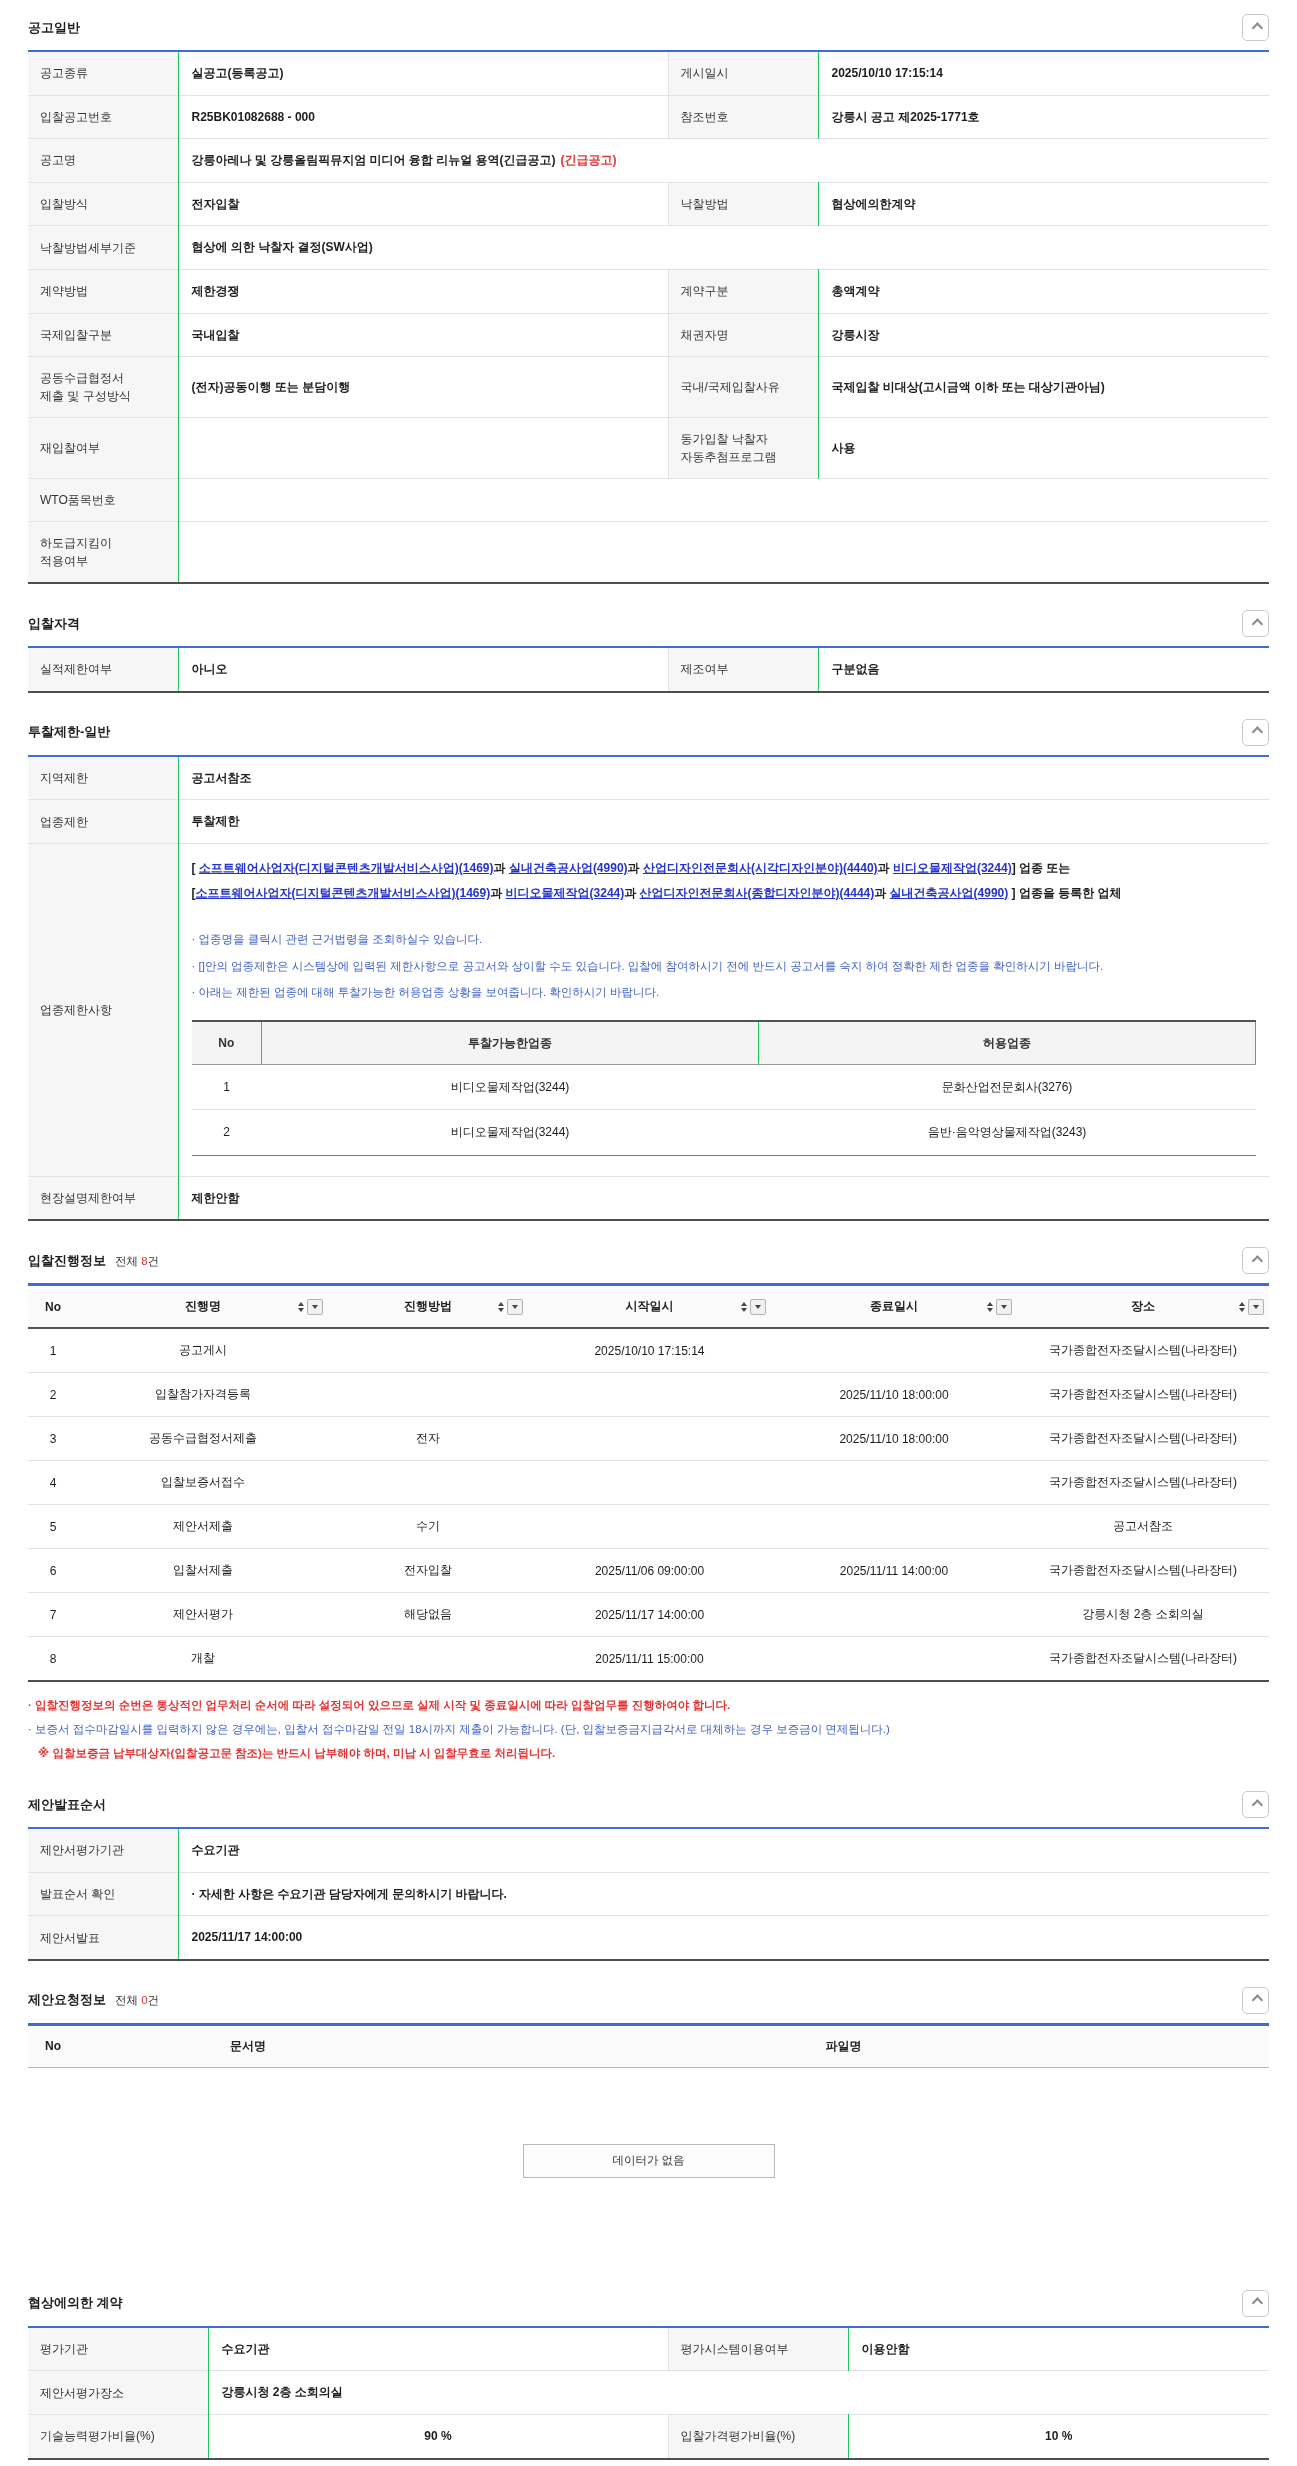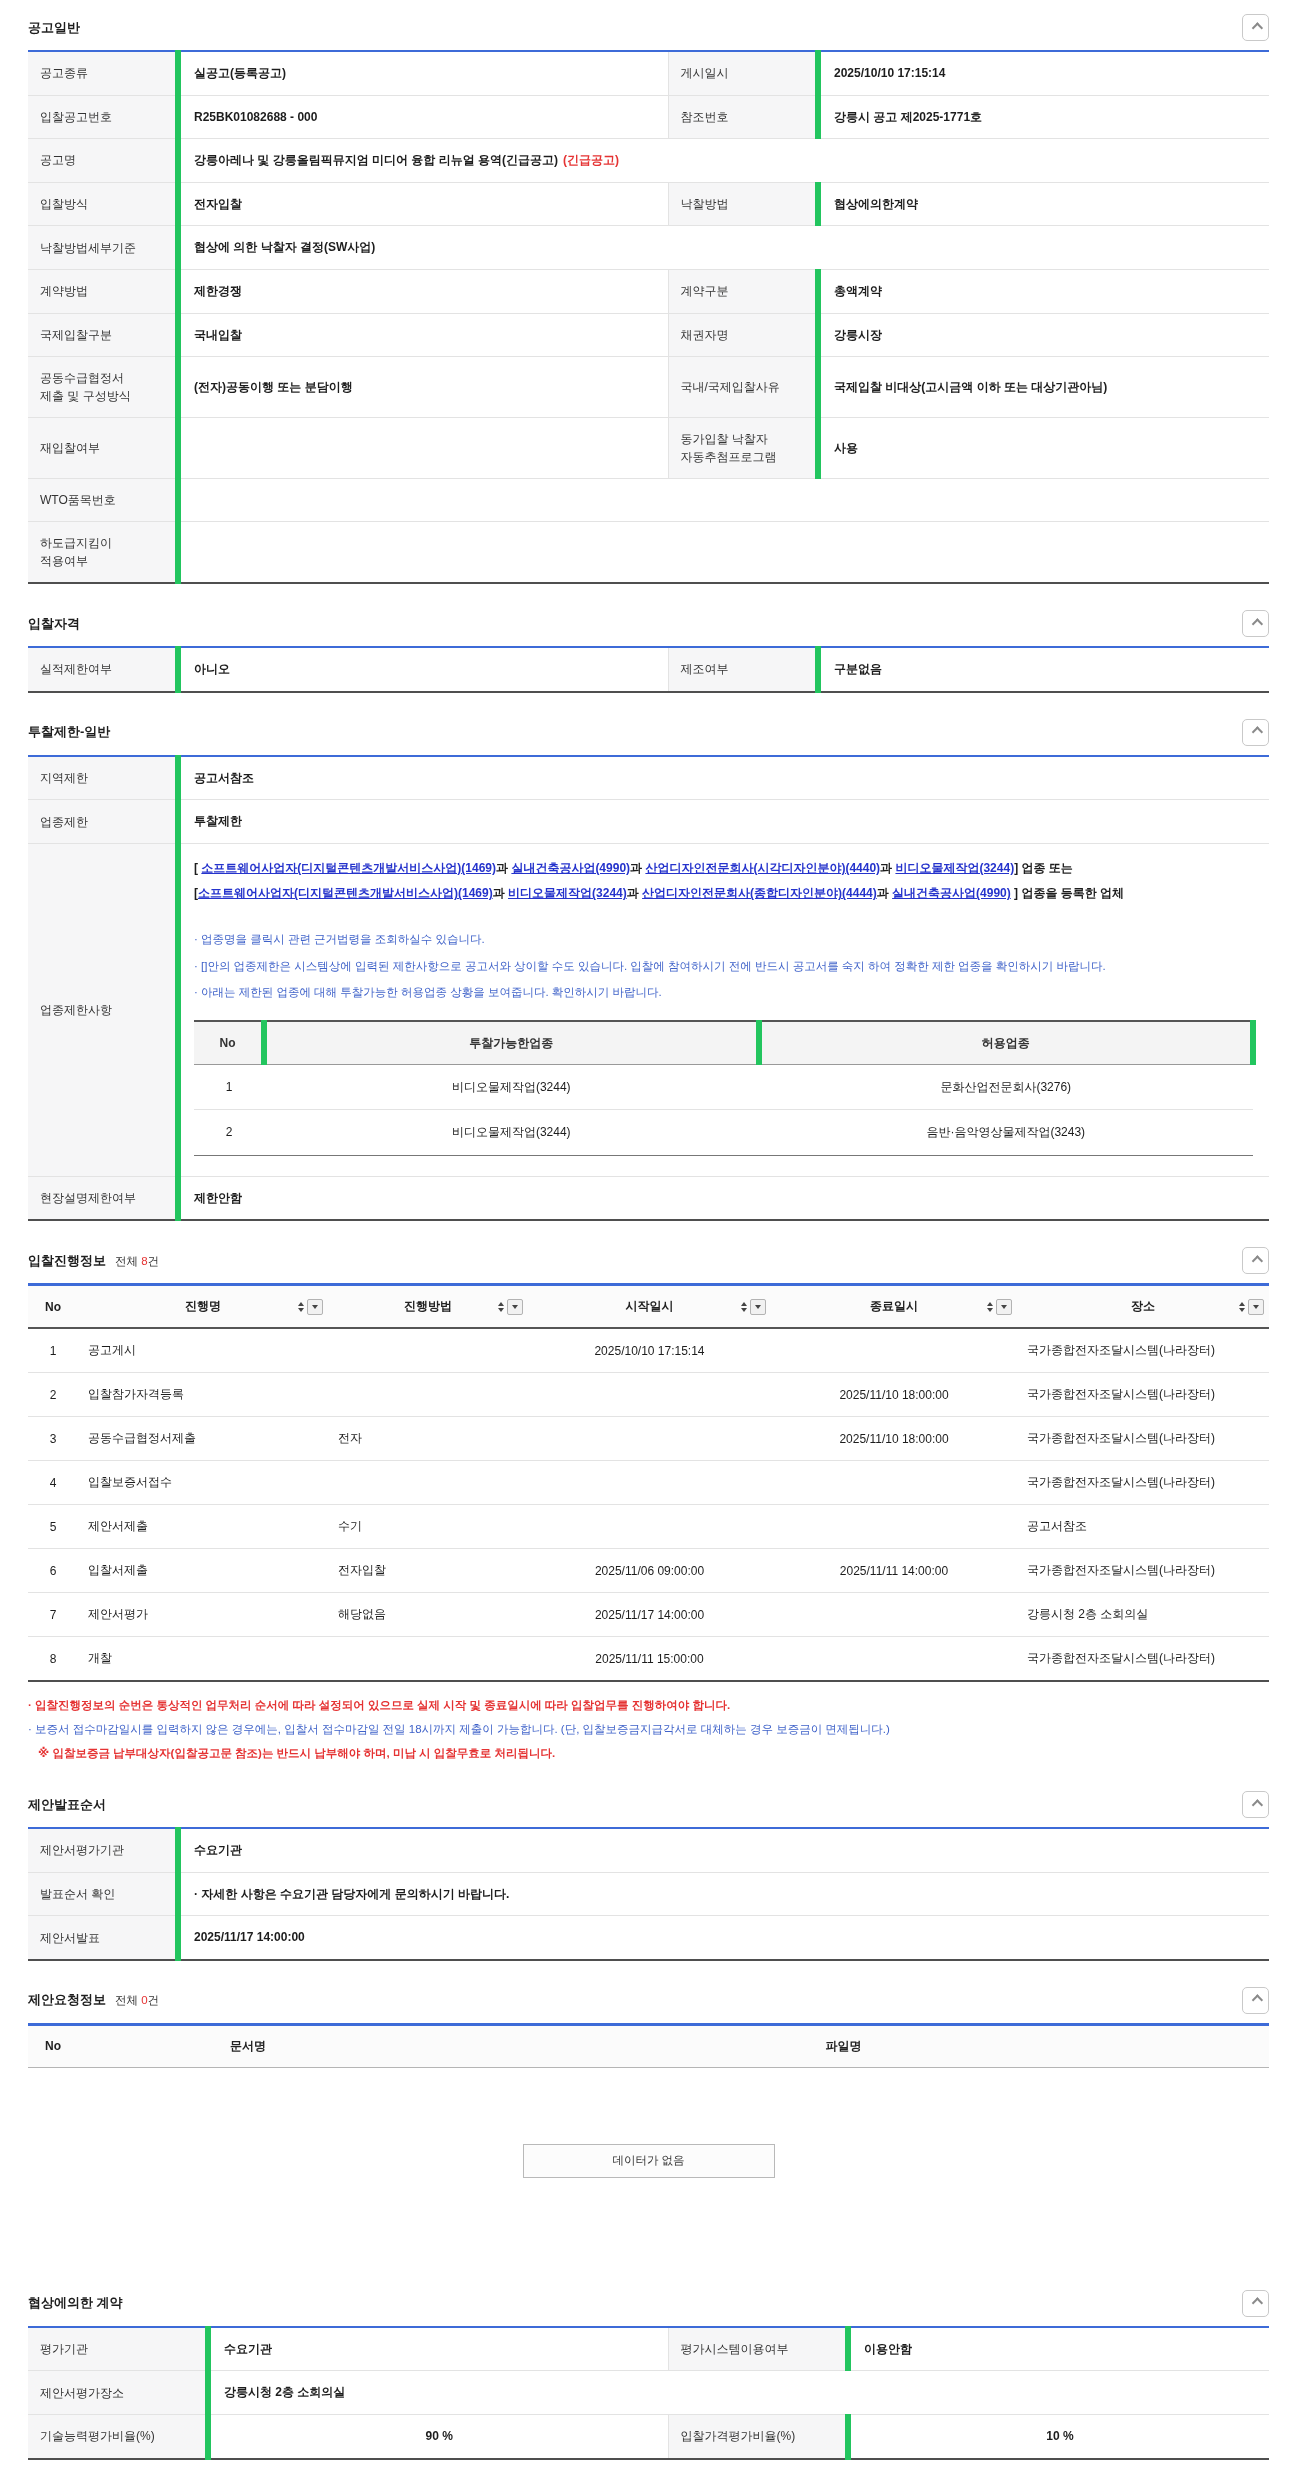--- a/index.html
+++ b/index.html
@@ -17,35 +17,35 @@
   .collapse-btn { width:27px; height:27px; border:1px solid #c9c9c9; border-radius:5px; background:#fff;
                   display:flex; align-items:center; justify-content:center; cursor:pointer; padding:0; }
   .chev { width:8px; height:8px; border-top:2px solid #8a8a8a; border-right:2px solid #8a8a8a;
           transform:rotate(-45deg) translate(1px,1px); }
 
   table { border-collapse:collapse; table-layout:fixed; width:100%; }
 
   
   .kv { border-top:2px solid #3d6bd8; border-bottom:2px solid #4f4f4f; font-size:12px; }
   .kv th { background:#f6f6f7; font-weight:400; color:#333; text-align:left; padding:12px 12px;
-           border-top:1px solid #e3e3e3; border-right:6px solid #22c55e; vertical-align:middle; line-height:1.5; }
+           border-top:1px solid #e3e3e3; border-right:1px solid #22c55e; vertical-align:middle; line-height:1.5; }
   .kv th.second { border-left:1px solid #e3e3e3; }
   .kv td { padding:12px 13px; font-weight:700; color:#1d1d1d; border-top:1px solid #e3e3e3;
            vertical-align:middle; height:18px; line-height:1.55; }
   .kv tr:first-child th, .kv tr:first-child td { border-top:none; }
   .kv td.center { text-align:center; }
 
   
   .list { border-top:3px solid #3d6bd8; border-bottom:2px solid #4f4f4f; font-size:12px; }
   .list thead th { background:#fbfbfb; font-weight:700; color:#222; padding:12px 6px;
                    border-bottom:2px solid #555; position:relative; text-align:center; }
   .list.no-dark-head thead th { border-bottom:1px solid #b5b5b5; }
   .list tbody td { padding:13px 10px; border-top:1px solid #e3e3e3; color:#1d1d1d; height:18px; }
   .list tbody tr:first-child td { border-top:none; }
-  .t-left { text-align:left; } .t-center { text-align:center; }
+  .t-left { text-align:center; } .t-center { text-align:center; }
 
   .sort { position:absolute; right:5px; top:50%; transform:translateY(-50%); display:flex; align-items:center; }
   .arrows { display:flex; flex-direction:column; gap:2px; margin-right:3px; }
   .tri-up { width:0; height:0; border-left:3.5px solid transparent; border-right:3.5px solid transparent; border-bottom:4.5px solid #444; }
   .tri-down { width:0; height:0; border-left:3.5px solid transparent; border-right:3.5px solid transparent; border-top:4.5px solid #444; }
   .sort-box { width:16px; height:16px; border:1px solid #b3b3b3; background:#f1f1f1; border-radius:2px;
               display:flex; align-items:center; justify-content:center; }
   .sort-box .tri-down { border-left-width:3px; border-right-width:3px; border-top-width:4px; }
 
   .urgent { color:#e53333; font-weight:700; margin-left:5px; }

